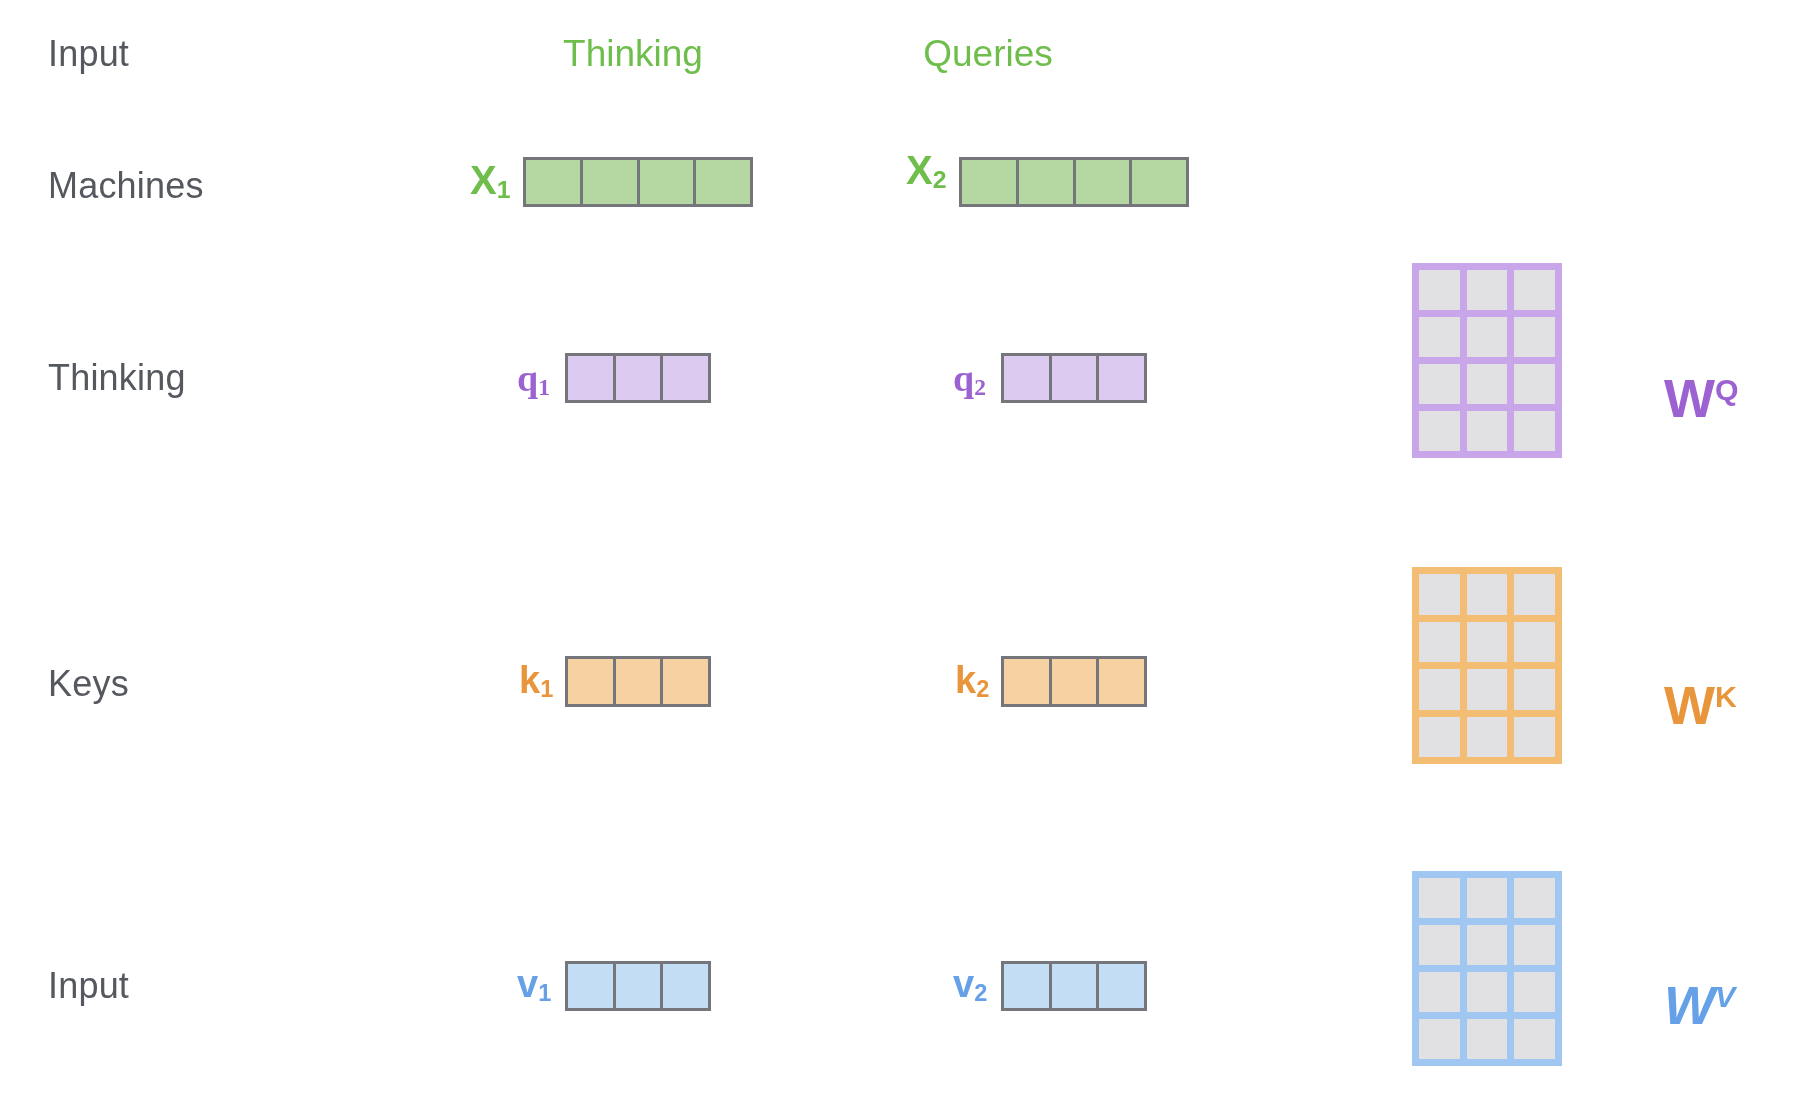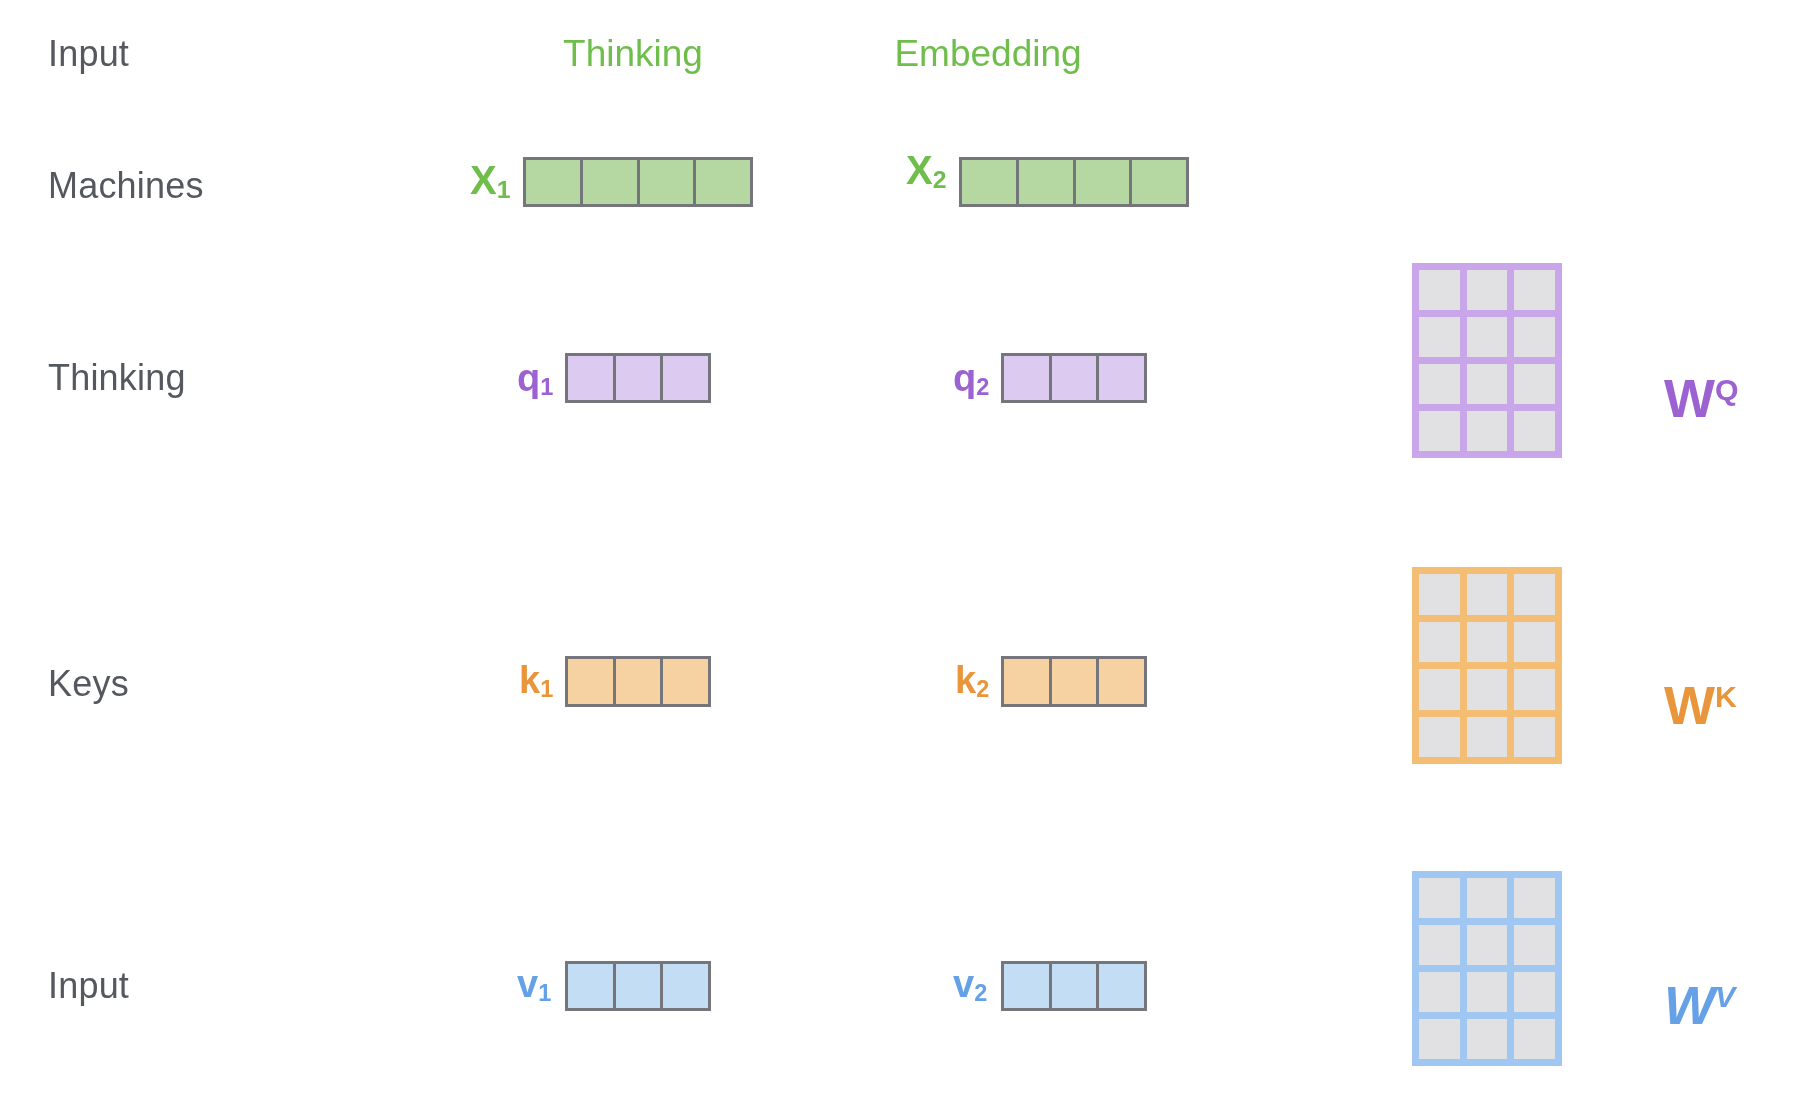--- a/index.html
+++ b/index.html
@@ -31,21 +31,21 @@
     font-weight: 400;
     color: var(--green-text);
   }
   .veclabel {
     position: absolute;
     font-weight: 700;
     line-height: 44px;
   }
   .veclabel sub { font-size: 0.62em; vertical-align: -0.15em; }
   .lbl-x { font-size: 40px; color: var(--green-text); text-align: right; }
-  .lbl-q { font-size: 38px; color: var(--purple-text); }
+  .lbl-q { font-size: 38px; color: var(--purple-text); font-family: Liberation Serif, serif; }
   .lbl-k { font-size: 38px; color: var(--orange-text); }
   .lbl-v { font-size: 38px; color: var(--blue-text); }
   .vector {
     position: absolute;
     display: flex;
     box-sizing: border-box;
     border: 3px solid var(--vector-border);
   }
   .vector .cell { flex: 1; border-left: 3px solid var(--vector-border); }
   .vector .cell:first-child { border-left: none; }
@@ -80,21 +80,21 @@
 
 <div class="canvas">
 
   <div class="rowlabel" style="top:34px">Input</div>
   <div class="rowlabel" style="top:166px">Machines</div>
   <div class="rowlabel" style="top:358px">Thinking</div>
   <div class="rowlabel" style="top:664px">Keys</div>
   <div class="rowlabel" style="top:966px">Input</div>
 
   <div class="token" style="left:515px">Thinking</div>
-  <div class="token" style="left:870px">Embedding</div>
+  <div class="token" style="left:870px">Queries</div>
 
   <div class="veclabel lbl-x" style="left:462px; top:158px"><span>X</span><sub>1</sub></div>
   <div class="vector vec-green" style="left:515px; top:157px; width:230px; height:50px">
       <div class="cell"></div>
       <div class="cell"></div>
       <div class="cell"></div>
       <div class="cell"></div>
     </div>
 
   <div class="veclabel lbl-x" style="left:898px; top:148px"><span>X</span><sub>2</sub></div>

